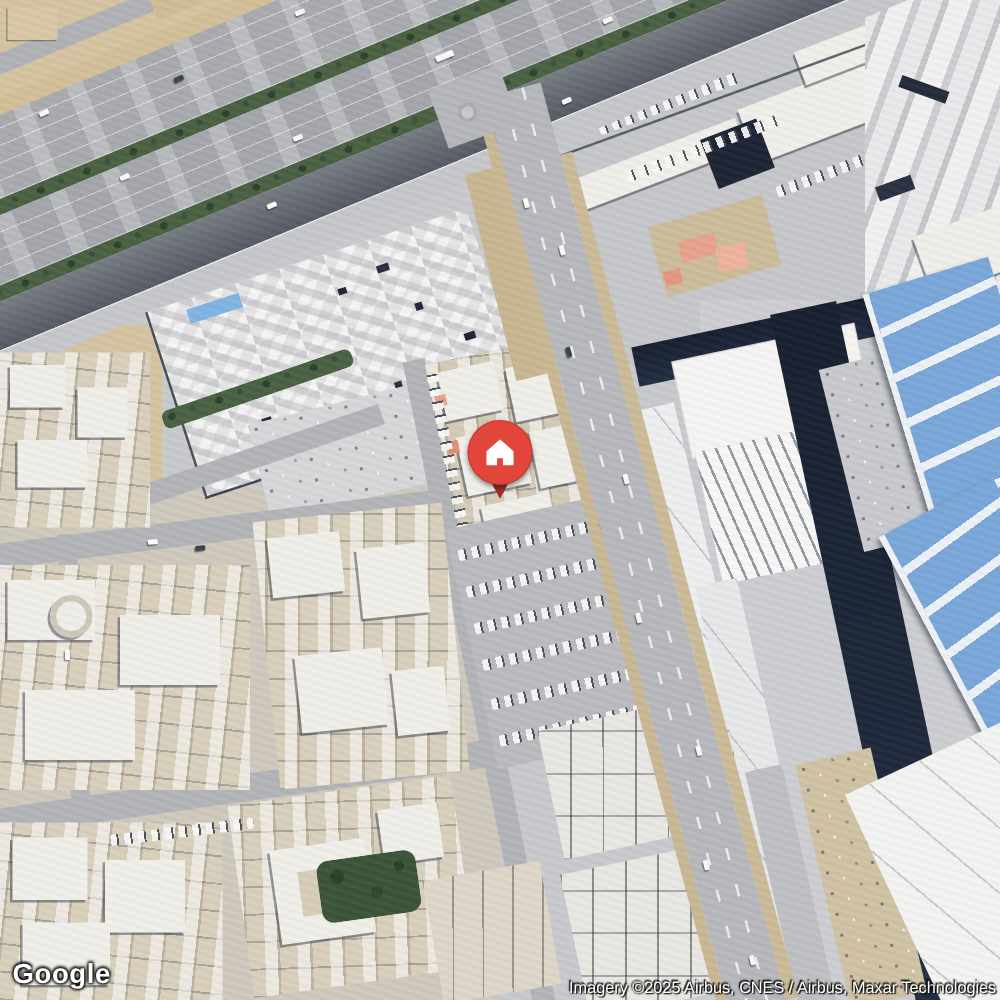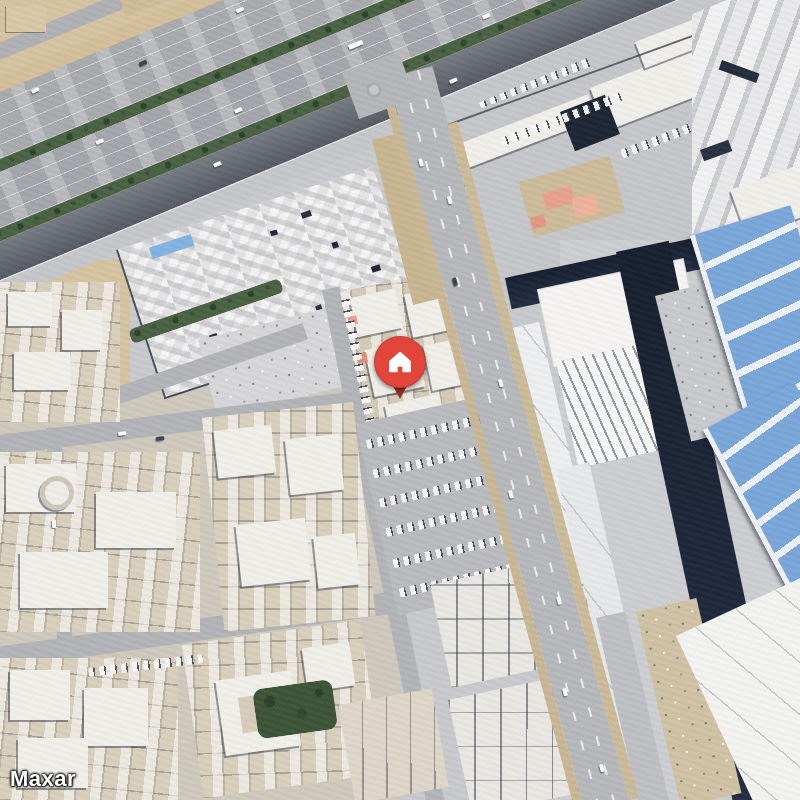--- a/index.html
+++ b/index.html
@@ -236,15 +236,16 @@
 
   <div class="f" id="pin" style="left:368px;top:336px;">
     <div class="tail"></div>
     <div class="bubble">
       <svg width="28" height="28" viewBox="0 0 24 24">
         <path d="M12 4 L20.5 11.5 V20 H14.8 V15.2 H9.2 V20 H3.5 V11.5 Z" fill="#ffffff" stroke="#ffffff" stroke-width="1.6" stroke-linejoin="round"></path>
       </svg>
     </div>
   </div>
 
-  <div class="f" id="logo">Maxar</div>
+  <div class="f" id="logo">Google</div>
+  <div class="f" id="attr">Imagery ©2025 Airbus, CNES / Airbus, Maxar Technologies</div>
 
 </div>
 
 </body></html>

